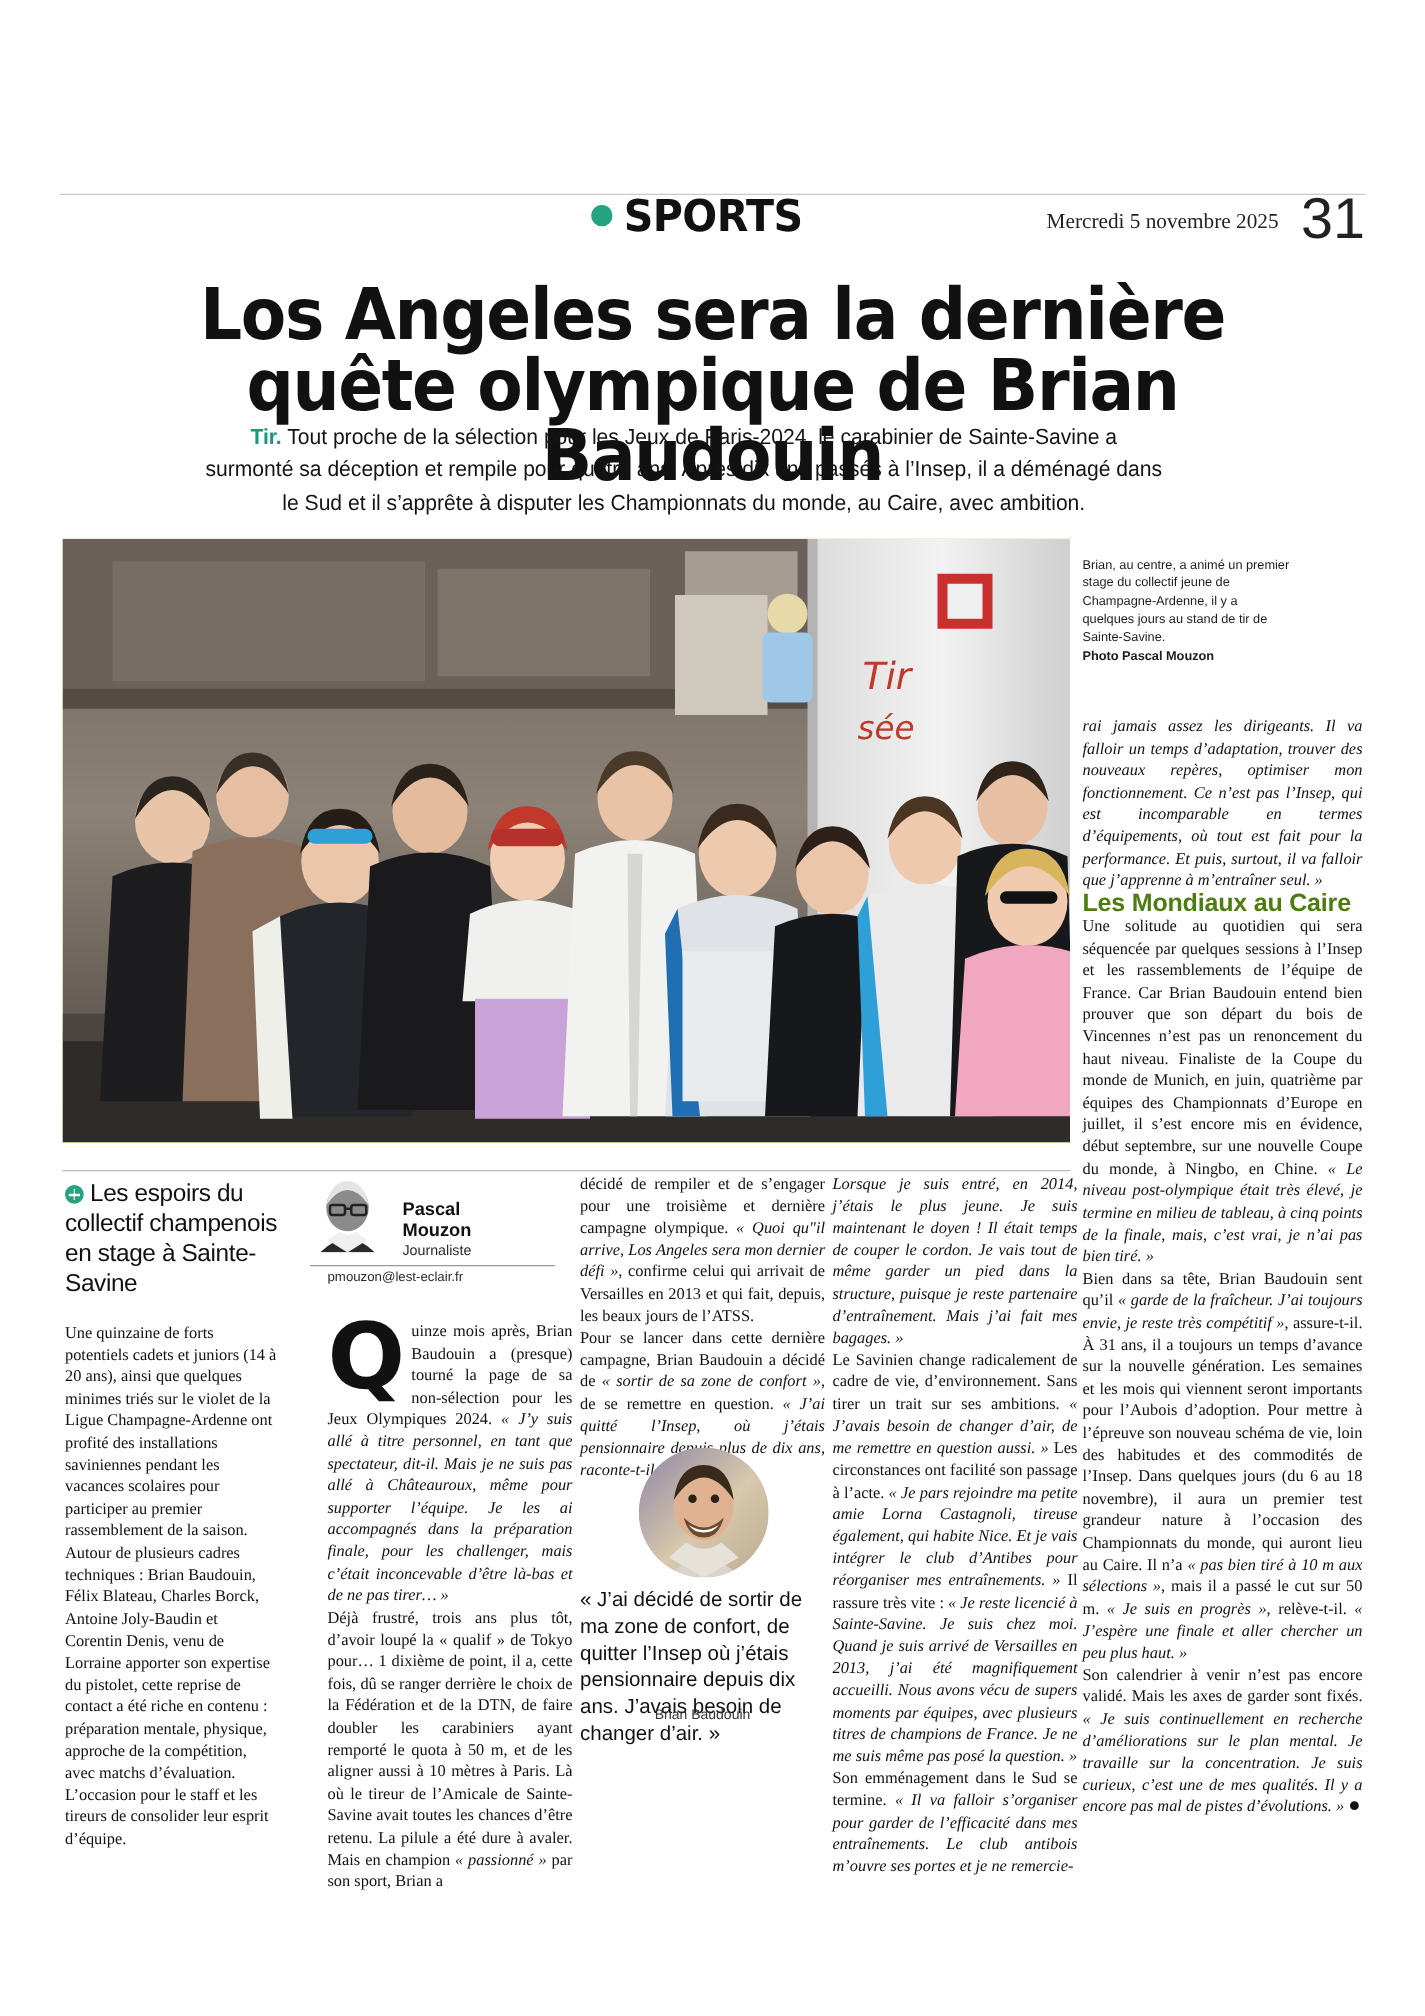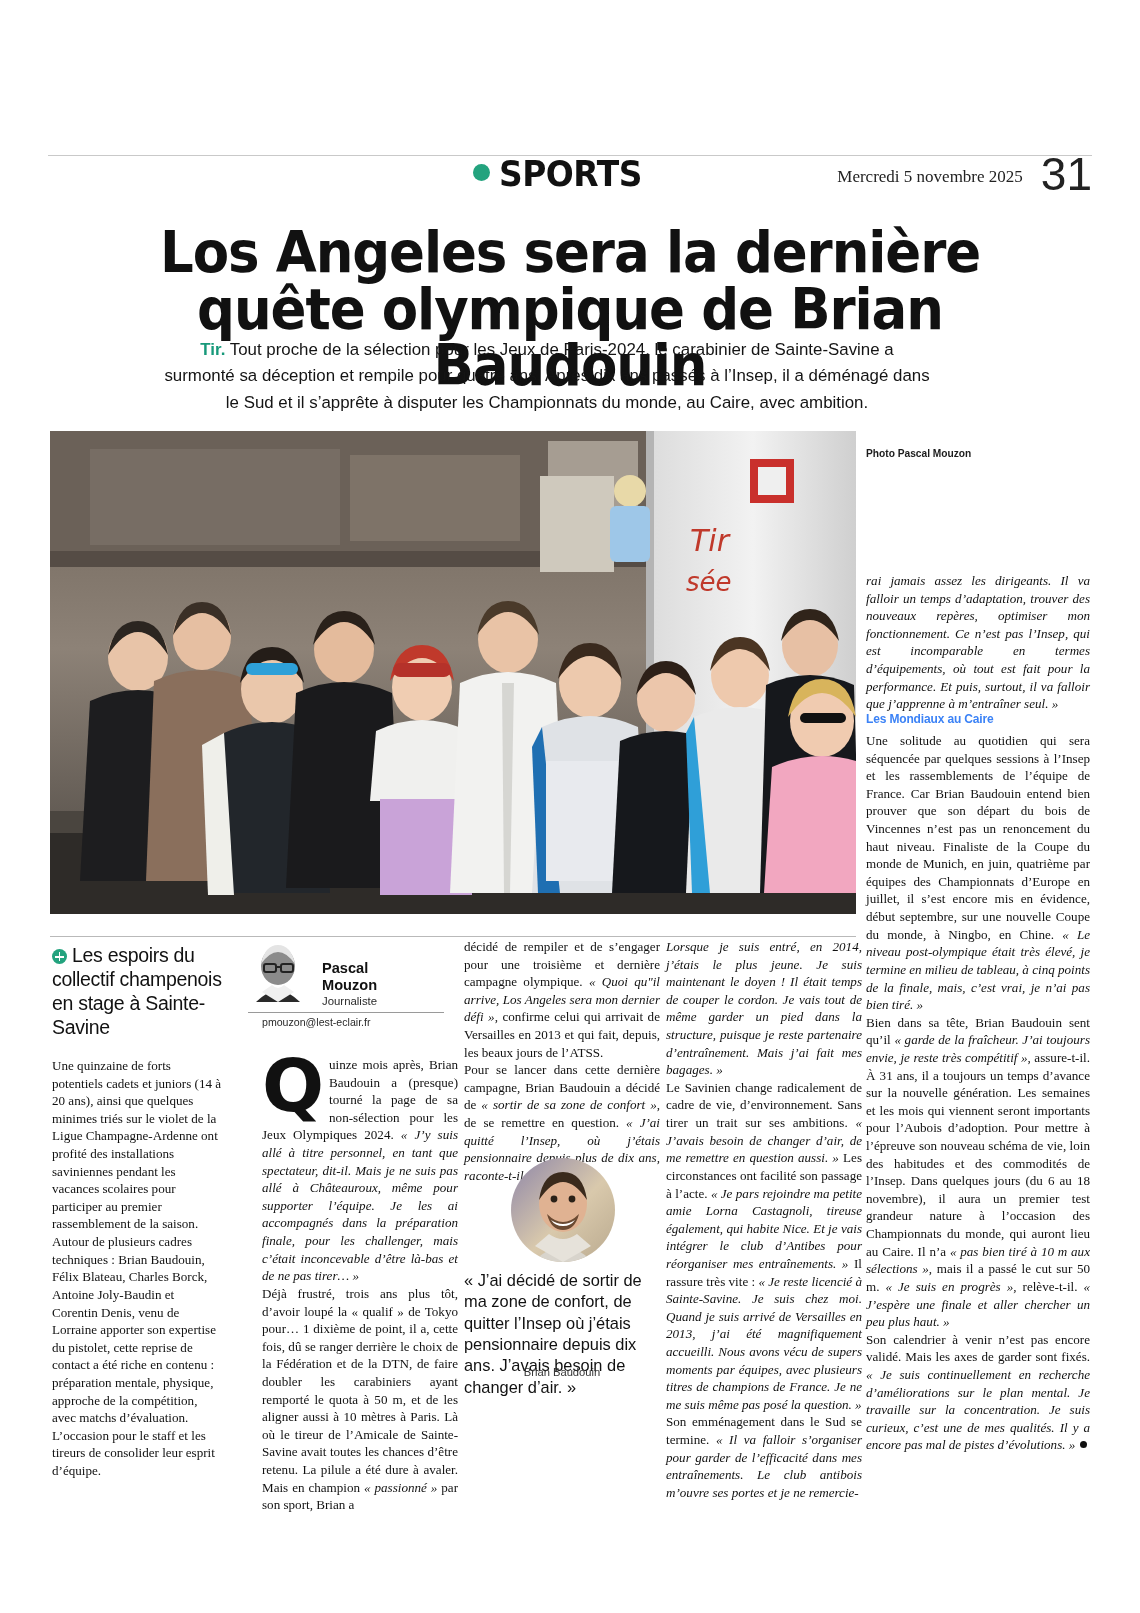--- a/index.html
+++ b/index.html
@@ -90,21 +90,21 @@
     position:absolute;left:866px;top:572px;width:224px;
     font-family:"Liberation Serif", serif;
     font-size:13.1px;line-height:1.345;
     text-align:justify;color:#111;
   }
   .col5-top p{margin:0;font-style:italic;}
 
   .sub-head{
     position:absolute;left:866px;top:712px;width:224px;
     font-family:"Liberation Sans", sans-serif;
-    font-weight:bold;font-size:12px;color:#3b82f6;
+    font-weight:bold;font-size:20px;color:#4d7c0f;
     letter-spacing:-0.15px;
   }
   .col5-body{
     position:absolute;left:866px;top:732px;width:224px;
     font-family:"Liberation Serif", serif;
     font-size:13.1px;line-height:1.345;
     text-align:justify;color:#111;
   }
   .col5-body p{margin:0;}
   .col5-body .it{font-style:italic;}
@@ -324,20 +324,21 @@
       <g>
         <ellipse cx="772" cy="290" rx="32" ry="36" fill="#f0cbb0"></ellipse>
         <path d="M738 286 q34 -48 68 0 q-6 -38 -34 -38 q-28 0 -34 38z" fill="#d8b45c"></path>
         <rect x="750" y="282" width="46" height="10" rx="5" fill="#111"></rect>
         <path d="M722 336 q50 -22 100 0 l8 126 h-116z" fill="#f2a7c0"></path>
       </g>
     </svg>
   </div>
 
   <div class="caption">
+    <span>Brian, au centre, a animé un premier stage du collectif jeune de Champagne-Ardenne, il y a quelques jours au stand de tir de Sainte-Savine.</span>
     <span class="credit">Photo Pascal Mouzon</span>
   </div>
 
   <div class="col5-top">
     <p>rai jamais assez les dirigeants. Il va falloir un temps d’adaptation, trouver des nouveaux repères, optimiser mon fonctionnement. Ce n’est pas l’Insep, qui est incomparable en termes d’équipements, où tout est fait pour la performance. Et puis, surtout, il va falloir que j’apprenne à m’entraîner seul. »</p>
   </div>
 
   <div class="sub-head">Les Mondiaux au Caire</div>
 
   <div class="col5-body">

